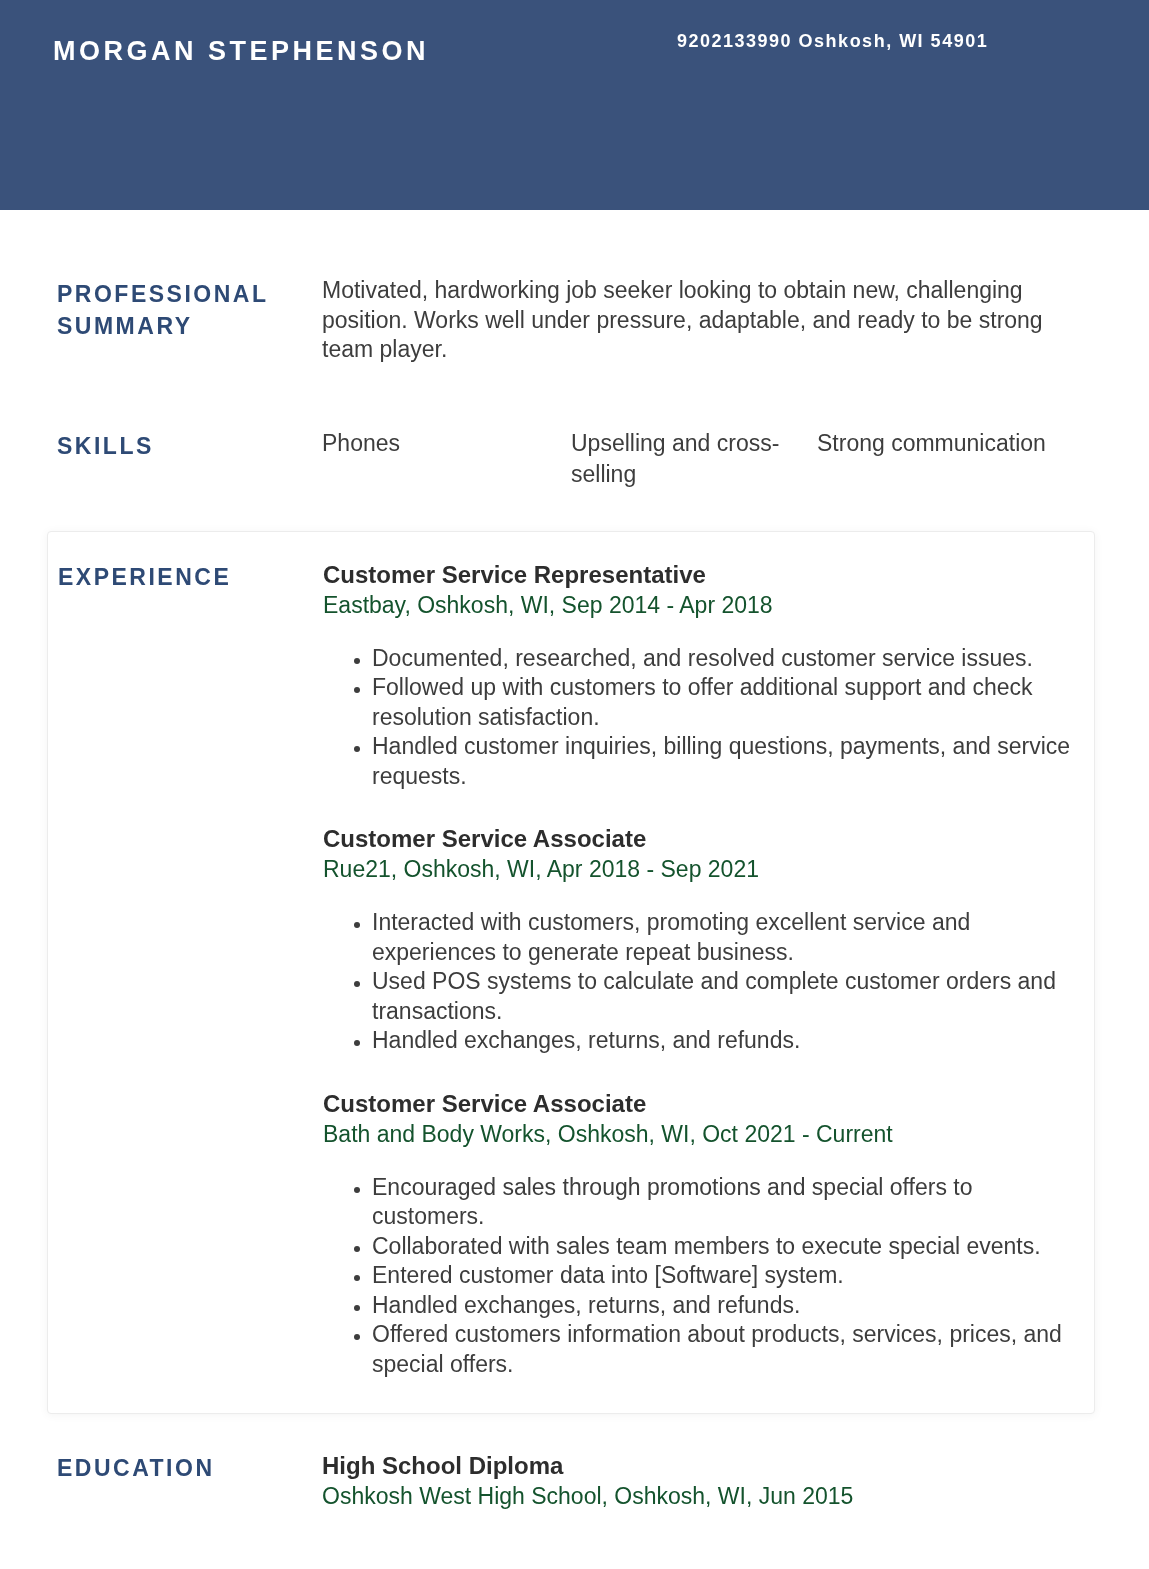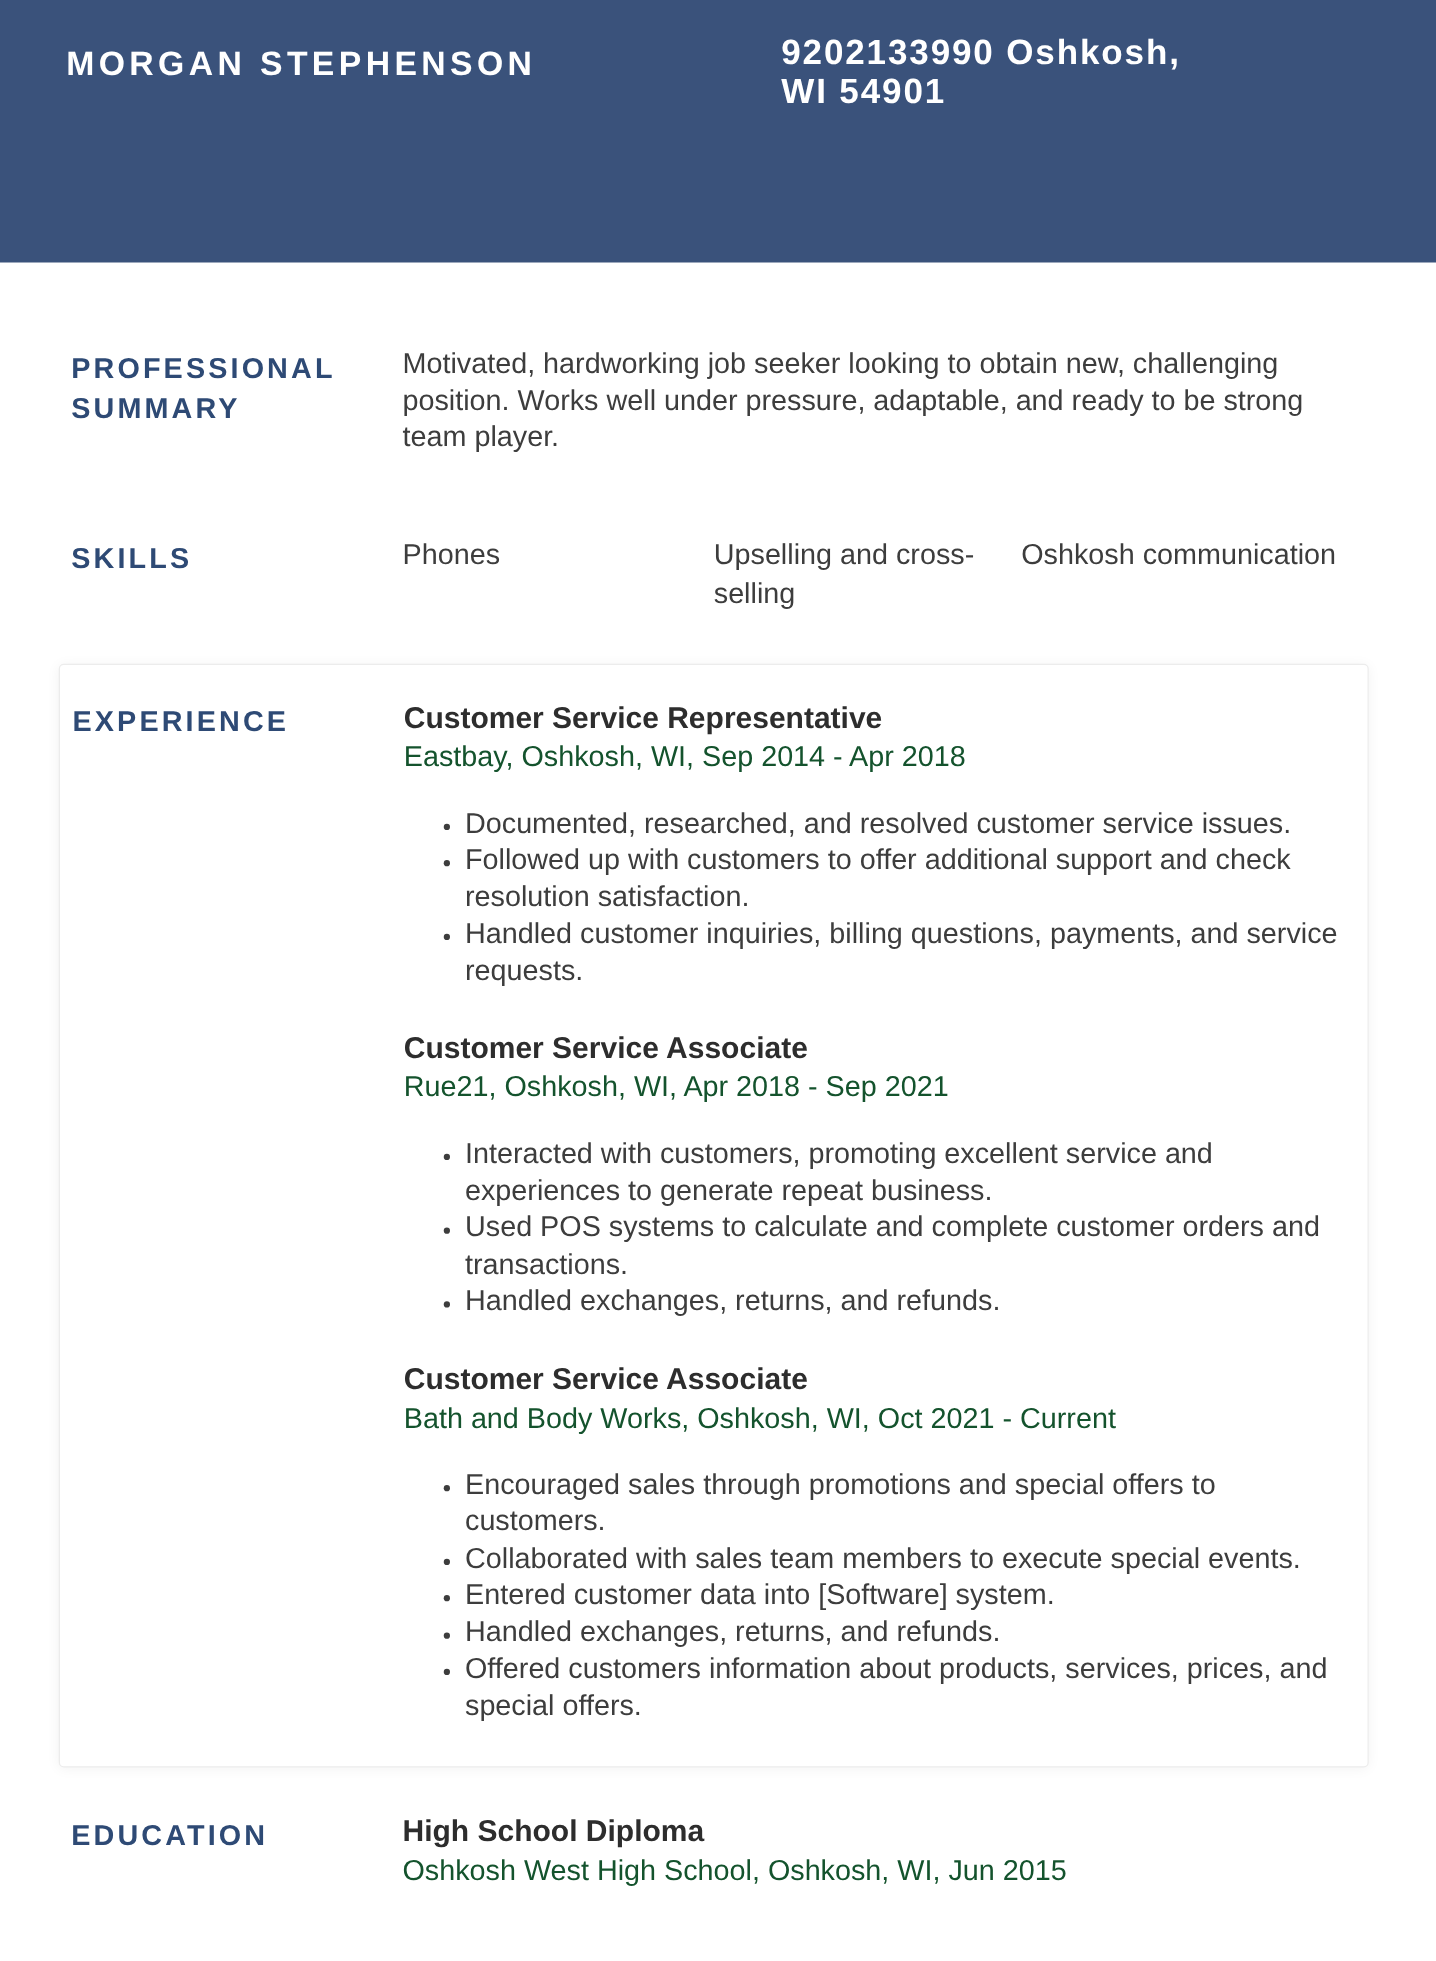--- a/index.html
+++ b/index.html
@@ -24,25 +24,25 @@
     position: absolute;
     left: 53px;
     top: 36px;
     color: #ffffff;
     font-size: 27px;
     font-weight: bold;
     letter-spacing: 3.5px;
   }
   .hdr .contact {
     position: absolute;
-    left: 625px;
+    left: 677px;
     top: 26px;
     width: 345px;
     color: #ffffff;
-    font-size: 28px;
+    font-size: 18px;
     font-weight: 600;
     letter-spacing: 1.5px;
     line-height: 31px;
   }
   
   main { display: block; }
   .row {
     display: grid;
     grid-template-columns: 265px 1fr;
     padding-left: 57px;
@@ -103,21 +103,21 @@
     <section class="row row-summary">
       <div class="sec-label">PROFESSIONAL SUMMARY</div>
       <div class="content">Motivated, hardworking  job seeker looking to obtain new, challenging position. Works well under pressure, adaptable, and ready to be strong team player.</div>
     </section>
 
     <section class="row row-skills">
       <div class="sec-label">SKILLS</div>
       <div class="content skills">
         <div class="skill">Phones</div>
         <div class="skill">Upselling and cross-selling</div>
-        <div class="skill">Oshkosh communication</div>
+        <div class="skill">Strong communication</div>
       </div>
     </section>
 
     <section class="card">
       <div class="row">
         <div class="sec-label">EXPERIENCE</div>
         <div class="content">
 
           <div class="job">
             <div class="job-title">Customer Service Representative</div>

